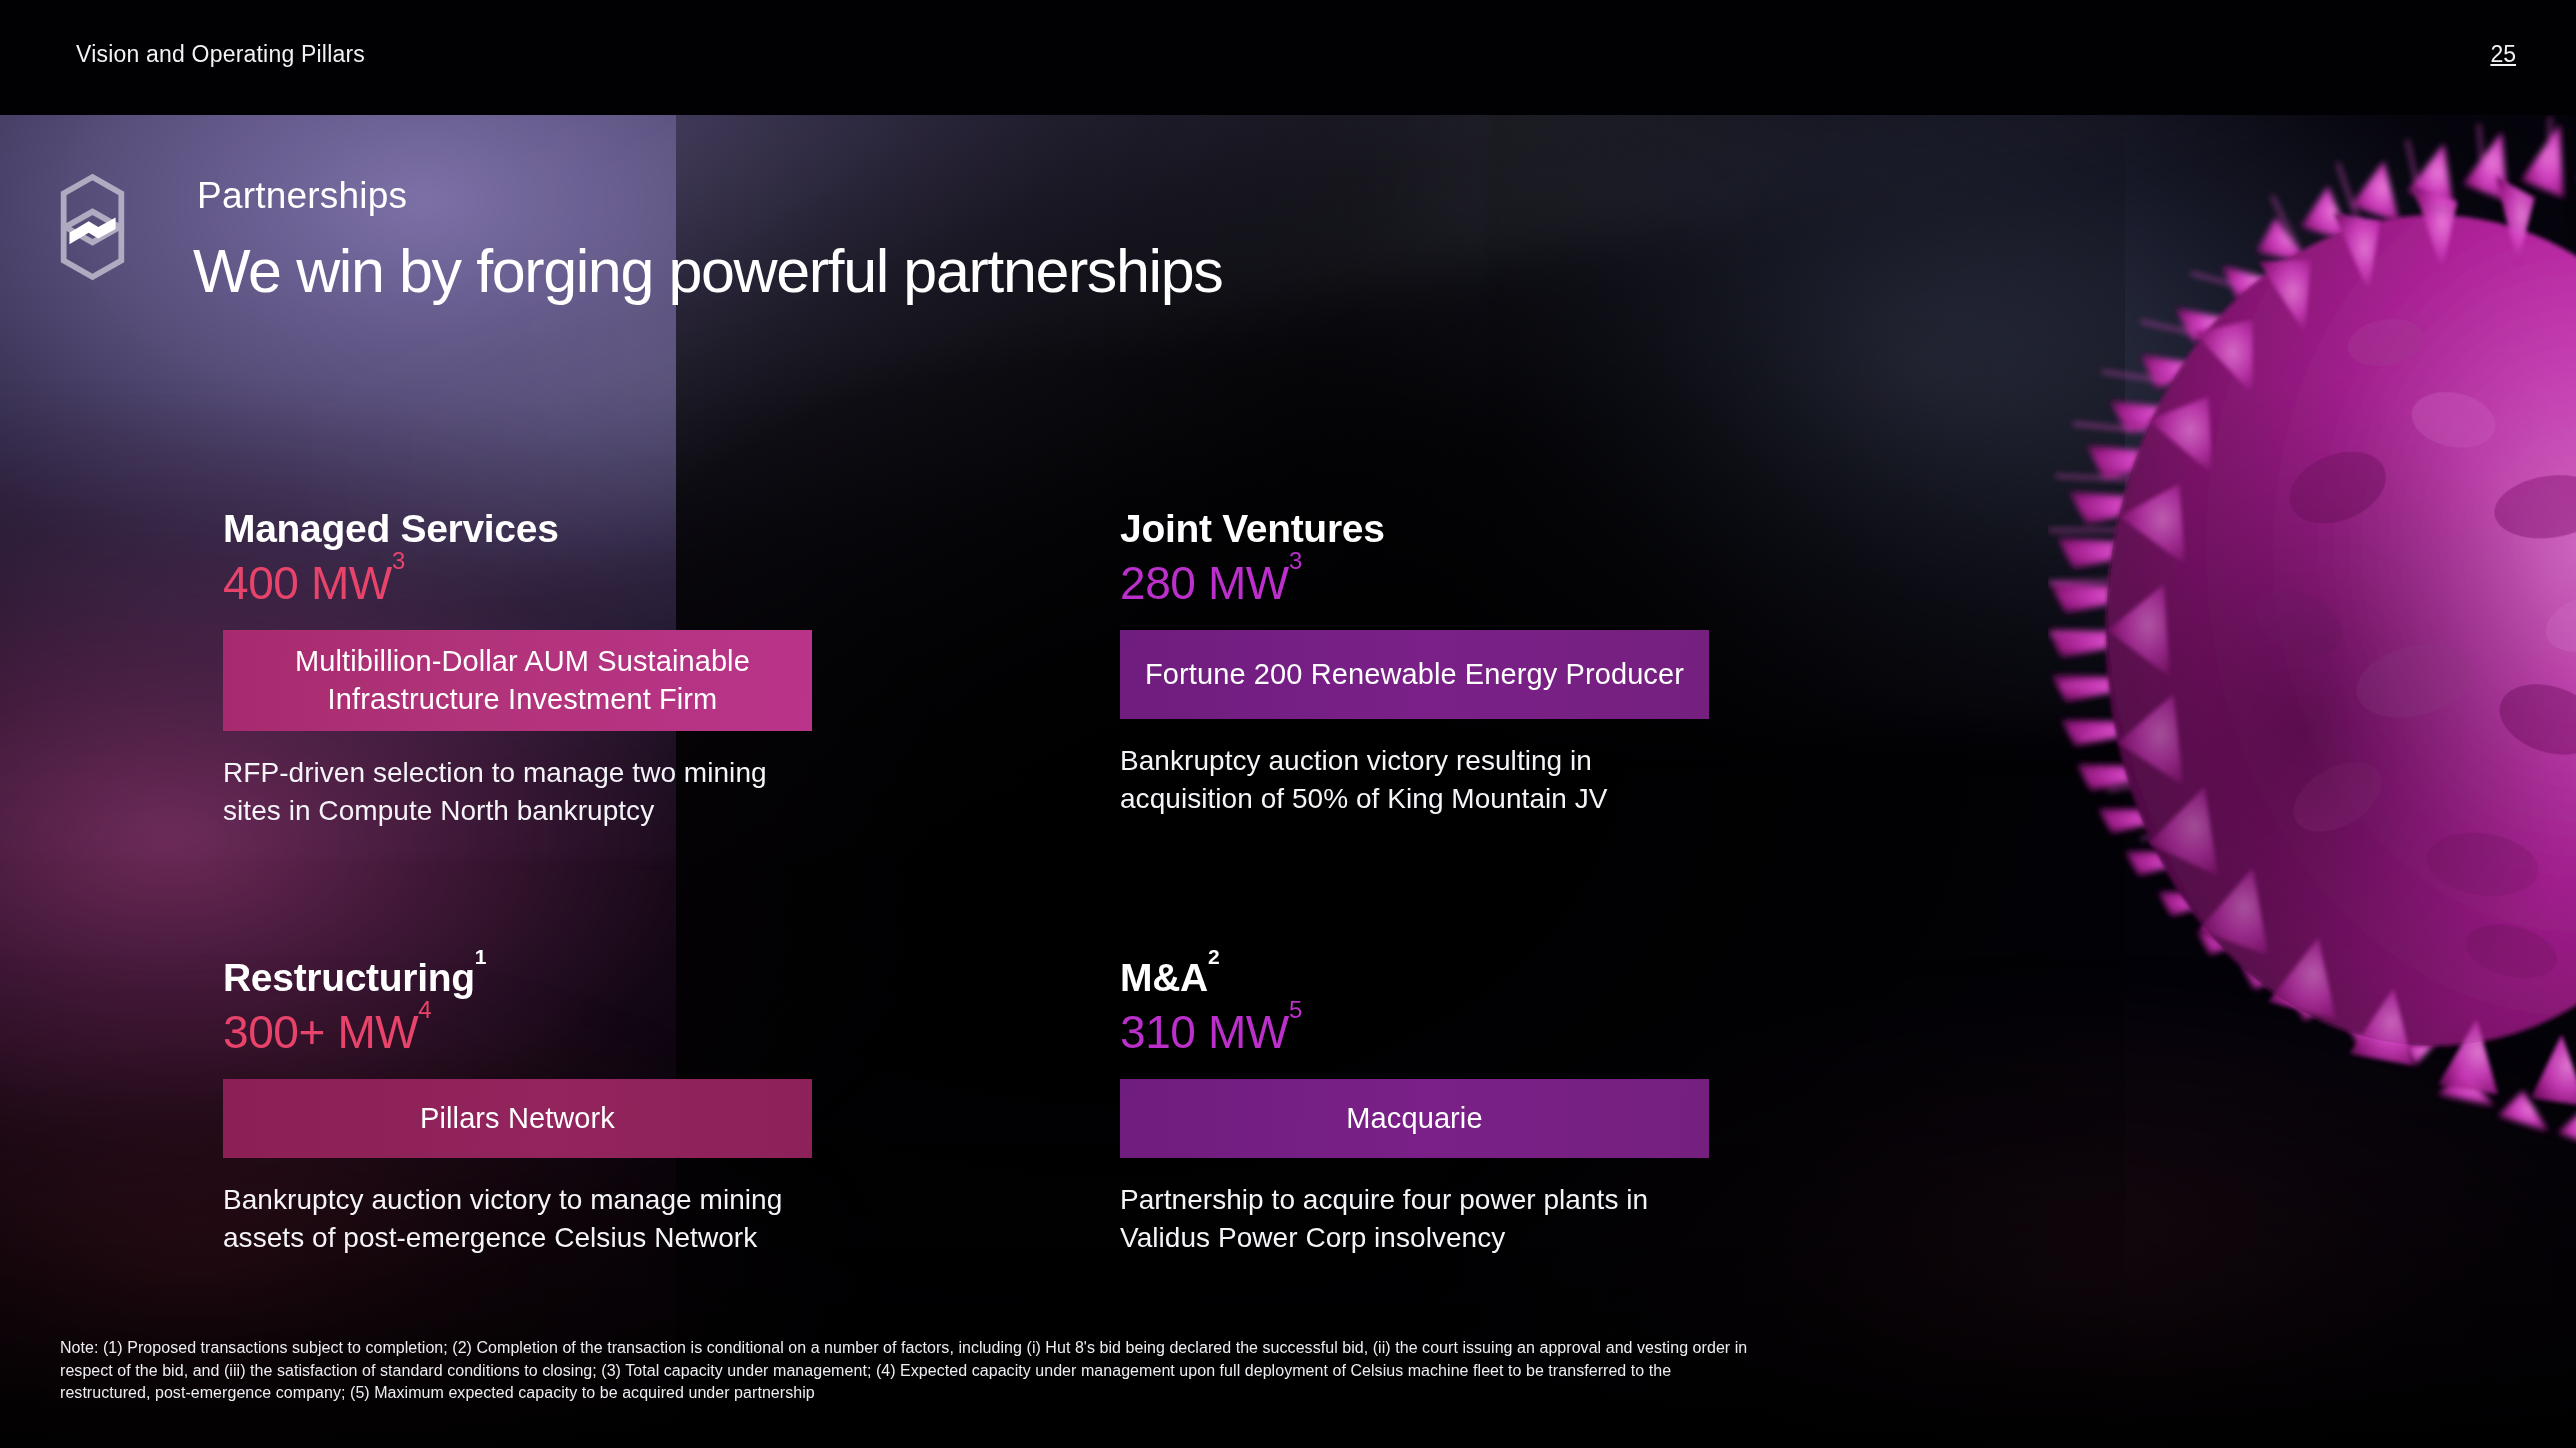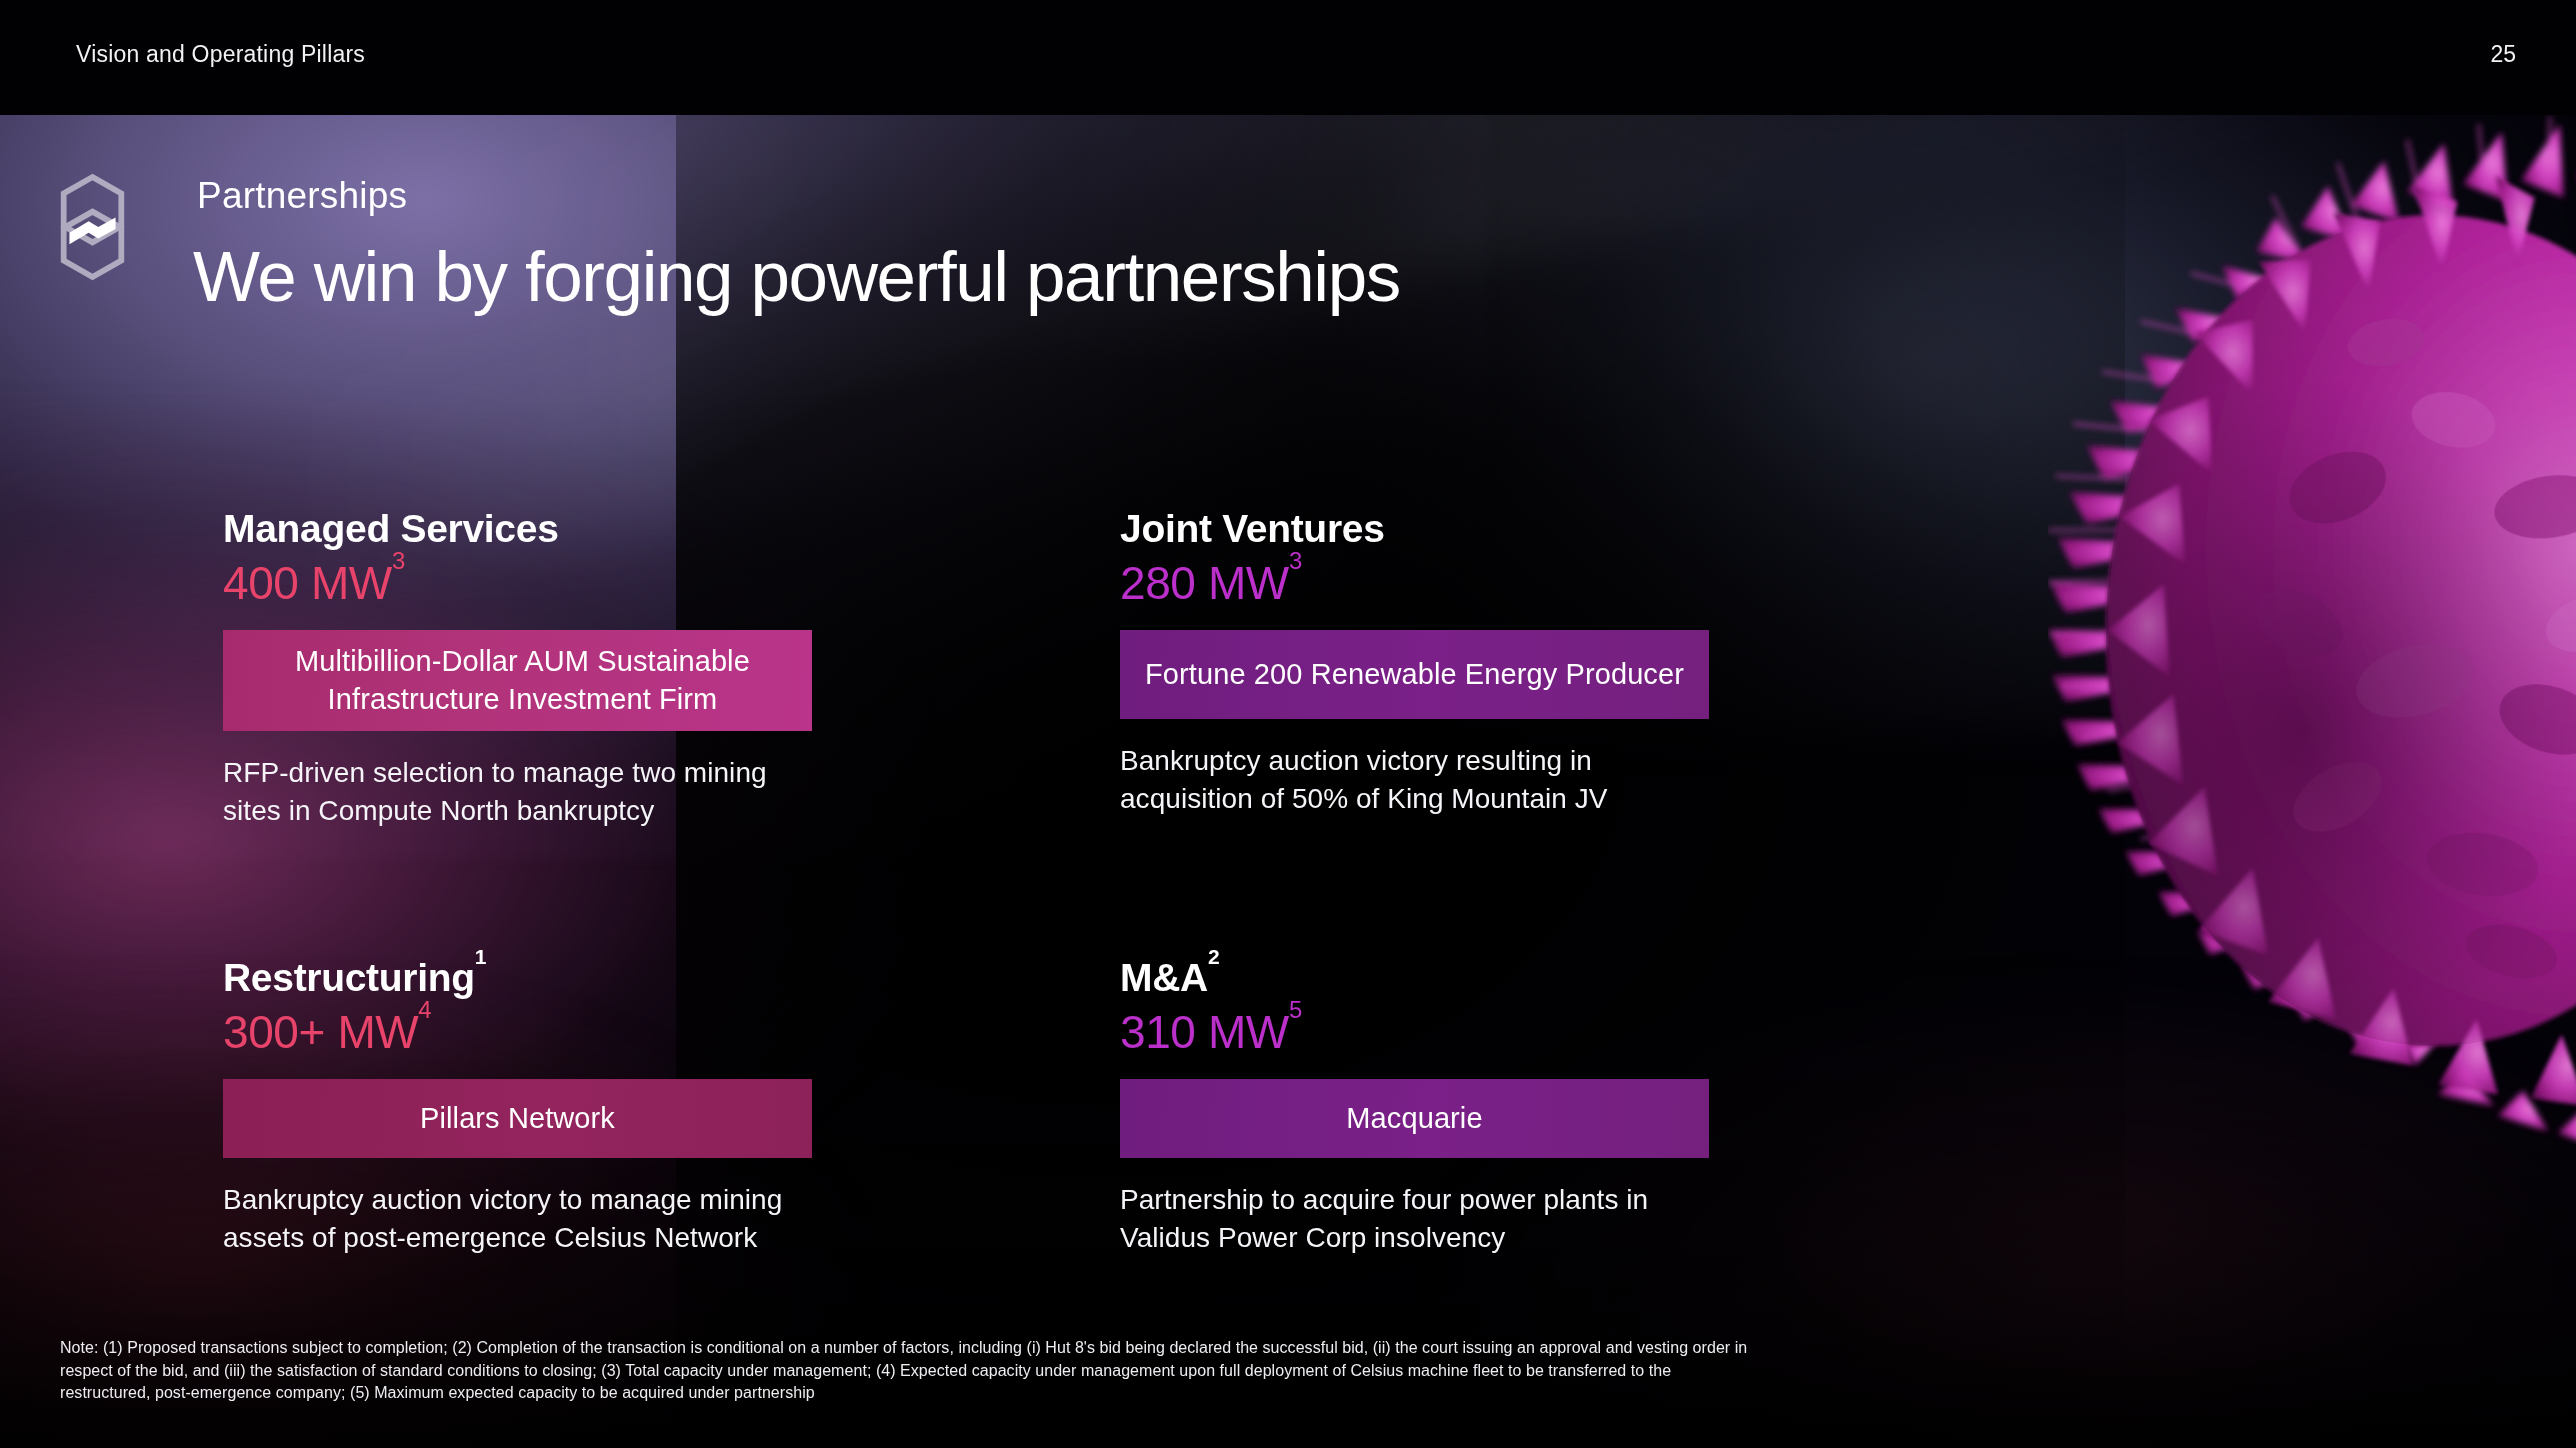--- a/index.html
+++ b/index.html
@@ -42,20 +42,21 @@
     color: #f2f1f5;
     font-weight: 400;
   }
   .topbar-page {
     position: absolute;
     right: 60px;
     top: 41px;
     font-size: 23px;
     color: #f2f1f5;
     font-weight: 400;
+    text-decoration: underline;
   }
 
   
   .bg-wrap {
     position: absolute;
     left: 0; top: 115px;
     width: 2576px;
     height: 1333px;
     overflow: hidden;
     z-index: 1;
@@ -226,21 +227,21 @@
     font-size: 37px;
     font-weight: 400;
     color: #ffffff;
     letter-spacing: 0.2px;
   }
 
   .headline {
     position: absolute;
     left: 193px;
     top: 124px;
-    font-size: 71px;
+    font-size: 61px;
     font-weight: 400;
     color: #ffffff;
     letter-spacing: -1.4px;
     line-height: 1.08;
     white-space: nowrap;
   }
 
   
   .grid {
     position: absolute;

